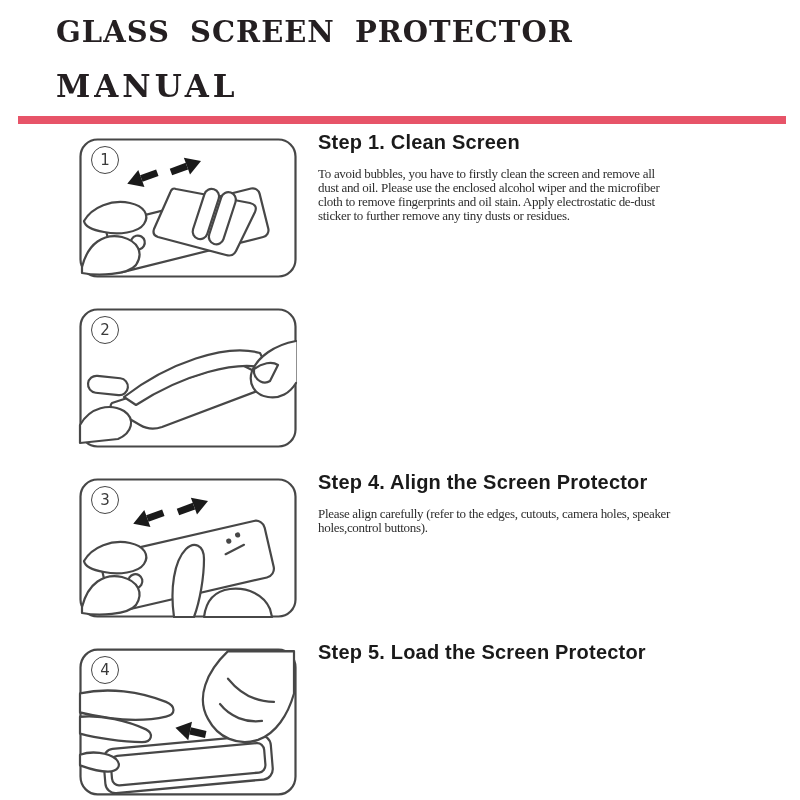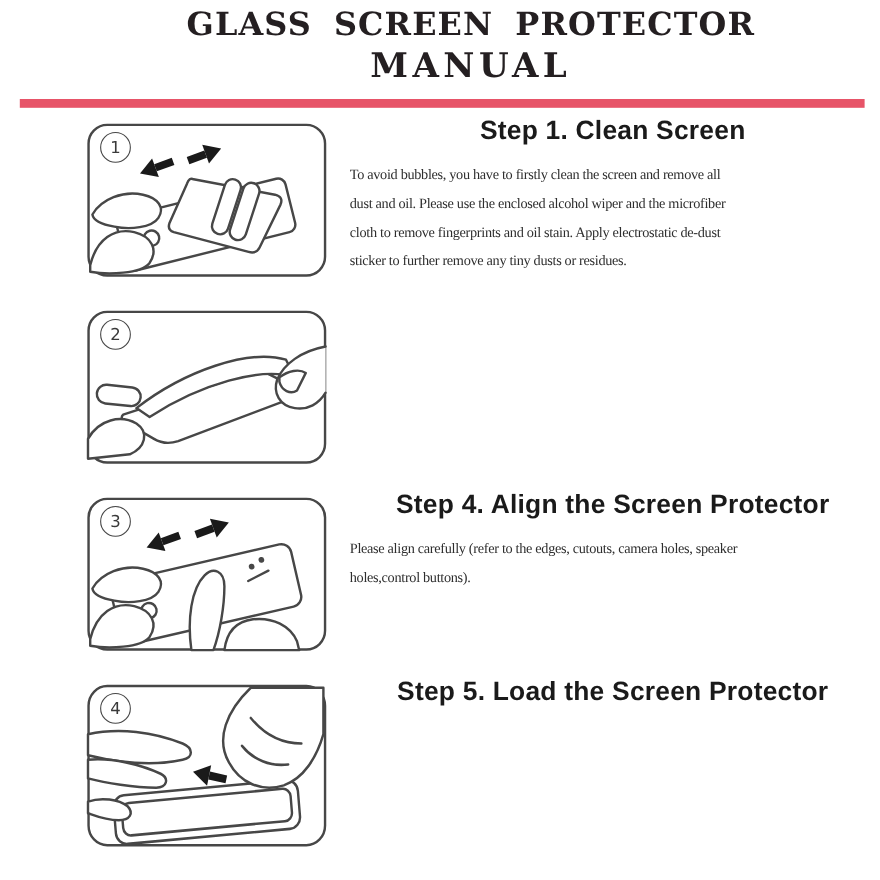--- a/index.html
+++ b/index.html
@@ -1,45 +1,45 @@
 <!DOCTYPE html>
 <html><head>
 <meta charset="utf-8">
 <style>
   html,body { margin:0; padding:0; }
   body {
     width:800px; height:800px; background:#ffffff; overflow:hidden;
     font-family:"Liberation Sans", sans-serif;
   }
-  .header { text-align:center; padding-top:8px; }
+  .header { text-align:left; padding-top:18px; }
   .title-line {
     font-family:"DejaVu Serif", serif; font-weight:bold; color:#241f21;
     font-size:29px; line-height:1; letter-spacing:1px; word-spacing:9px; margin:0 0 0 56px;
   }
-  .title-line.second { font-size:31px; letter-spacing:4px; margin-top:8px; }
+  .title-line.second { font-size:31px; letter-spacing:4px; margin-top:24px; }
   .divider { height:8px; background:#e75468; margin:14px 14px 0 18px; }
 
   main { position:relative; margin-top:9px; height:700px; }
   .step-row { position:absolute; left:0; width:800px; height:170px; }
   .row-0 { top:0; } .row-1 { top:170px; } .row-2 { top:340px; } .row-3 { top:510px; }
 
   .illus { position:absolute; left:78px; top:4px; width:220px; height:142px; }
   .row-3 .illus { height:150px; }
   .illus svg { display:block; width:100%; height:100%; }
   .badge {
     position:absolute; left:13px; top:9px; width:26px; height:26px;
     border:1.7px solid #474747; border-radius:50%; background:#fff;
     display:flex; align-items:center; justify-content:center;
     font-family:"DejaVu Sans", sans-serif; font-size:15px; color:#3a3a3a;
   }
   .texts { position:absolute; left:318px; top:-2px; width:478px; }
-  .step-heading { margin:0; font-size:24px; font-weight:bold; color:#1a1a1a; letter-spacing:0.2px;text-align:center; }
+  .step-heading { margin:0; font-size:20px; font-weight:bold; color:#1a1a1a; letter-spacing:0.2px; }
   .step-body {
     margin:13px 0 0 0; font-family:"Liberation Serif", serif;
-    font-size:13px; line-height:26px; letter-spacing:-0.3px; color:#2e2e2e;
+    font-size:13px; line-height:14px; letter-spacing:-0.3px; color:#2e2e2e;
     white-space:pre-line;
   }
 
   .line { stroke:#474747; stroke-width:2.2; fill:none; stroke-linecap:round; stroke-linejoin:round; }
   .fillw { fill:#ffffff; }
   .ink { fill:#1a1a1a; stroke:none; }
 </style>
 </head>
 <body>
 

